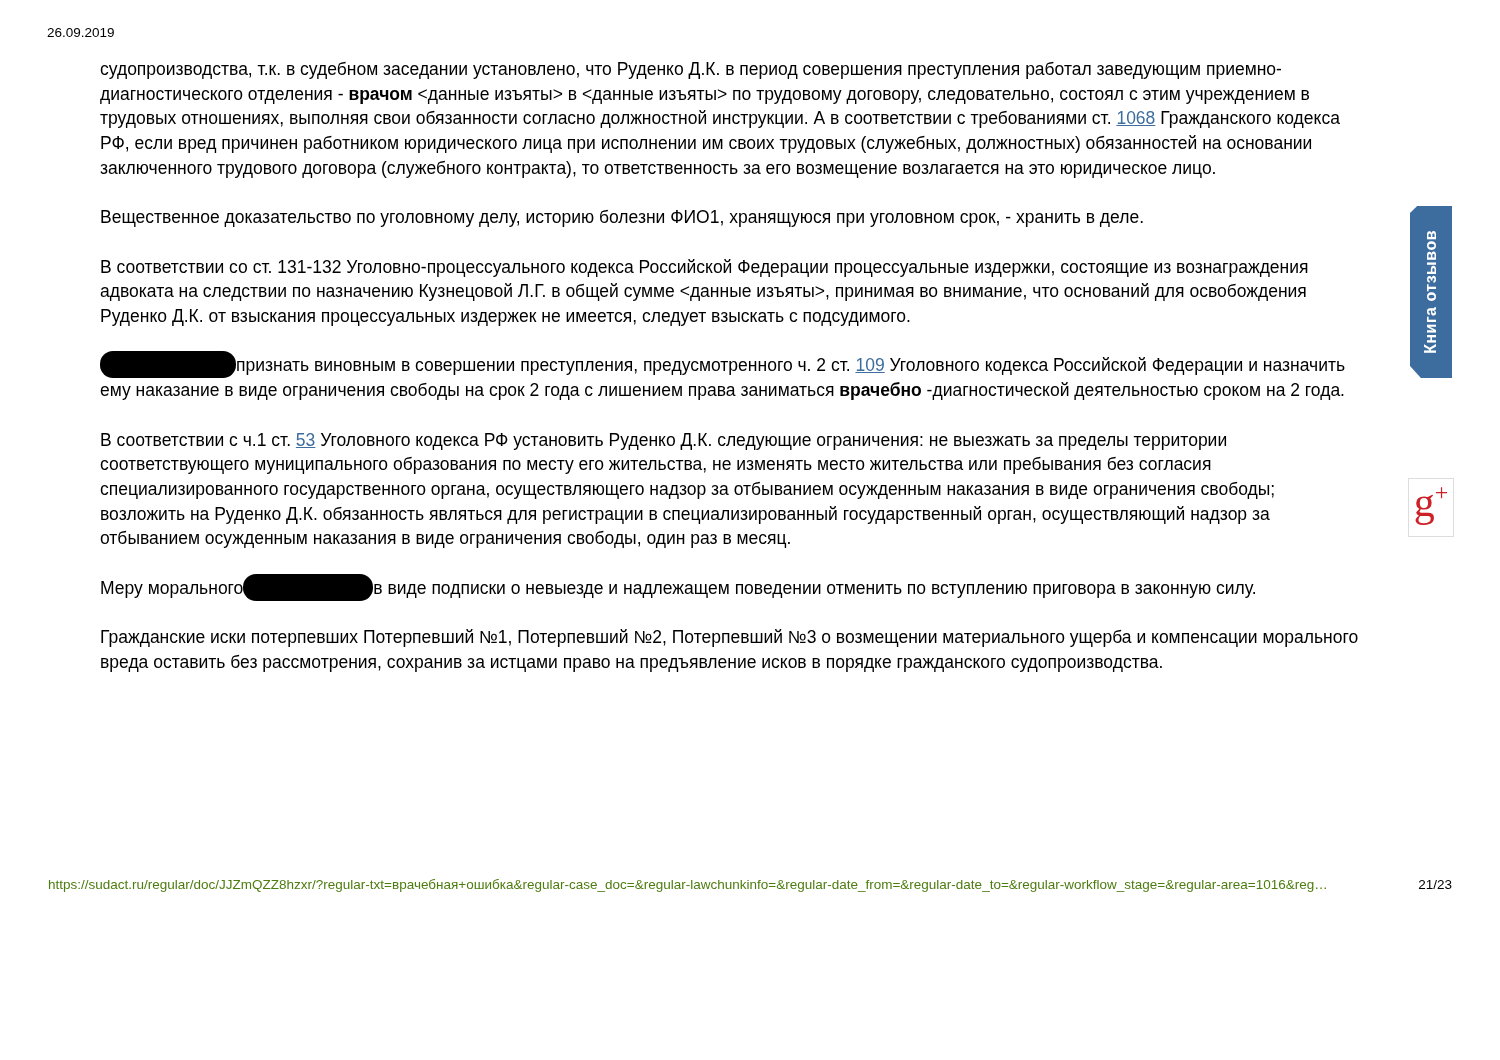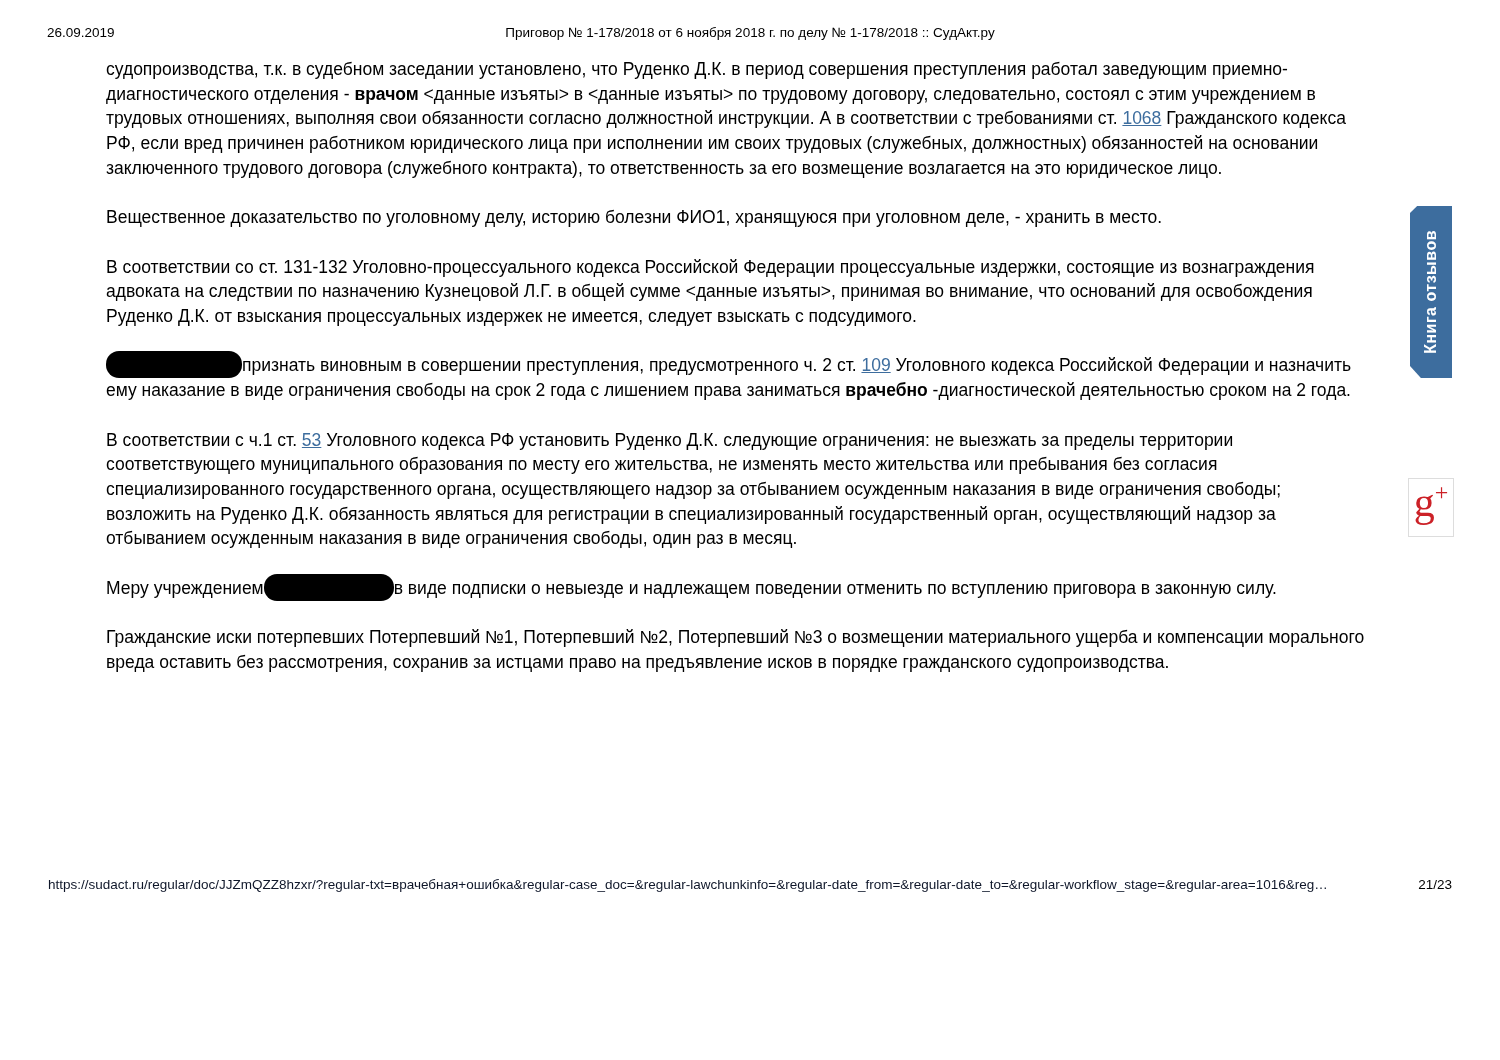--- a/index.html
+++ b/index.html
@@ -19,21 +19,21 @@
     font-size: 13.5px; color: #000;
   }
   .hdr-title {
     position: absolute; top: 25px; left: 100px; right: 100px;
     text-align: center; font-size: 13.5px; color: #000;
     white-space: nowrap; overflow: hidden;
   }
 
   
   .content {
-    position: absolute; top: 57px; left: 106px; width: 1262px;
+    position: absolute; top: 57px; left: 100px; width: 1262px;
     font-size: 17.5px; line-height: 24.7px; color: #000;
     text-align: left;
   }
   .content p { margin: 0 0 24.7px 0; }
   .doc-link { color: #3d6d9e; text-decoration: underline; cursor: pointer; }
   .redact {
     display: inline-block; background: #000000;
     height: 27px; border-radius: 13px;
     vertical-align: middle; margin-top: -4px;
   }
@@ -67,43 +67,42 @@
   }
   .gplus-plus {
     font-family: "Liberation Serif", serif;
     color: #cc2127; font-size: 24px; line-height: 24px;
     vertical-align: 16px;
   }
 
   
   .ftr-url {
     position: absolute; bottom: 20px; left: 48px;
-    font-size: 13.5px; color: #0f172a;
+    font-size: 13.5px; color: #4d7c0f;
     max-width: 1330px; white-space: nowrap; overflow: hidden;
   }
   .ftr-page {
     position: absolute; bottom: 20px; right: 48px;
     font-size: 13.5px; color: #000; margin-top: 44px;
   }
 </style>
 </head>
 <body>
 
 <div class="page">
 
   <div class="hdr-date">26.09.2019</div>
-  <div class="hdr-title">Приговор № 1-178/2018 от 6 ноября 2018 г. по делу № 1-178/2018 :: СудАкт.ру</div>
 
   <div class="content">
       <p><span>судопроизводства, т.к. в судебном заседании установлено, что Руденко Д.К. в период совершения преступления работал заведующим приемно-диагностического отделения - </span><b>врачом</b><span> &lt;данные изъяты&gt; в &lt;данные изъяты&gt; по трудовому договору, следовательно, состоял с этим учреждением в трудовых отношениях, выполняя свои обязанности согласно должностной инструкции. А в соответствии с требованиями ст. </span><a href="#" class="doc-link">1068</a><span> Гражданского кодекса РФ, если вред причинен работником юридического лица при исполнении им своих трудовых (служебных, должностных) обязанностей на основании заключенного трудового договора (служебного контракта), то ответственность за его возмещение возлагается на это юридическое лицо.</span></p>
-      <p><span>Вещественное доказательство по уголовному делу, историю болезни ФИО1, хранящуюся при уголовном деле, - хранить в место.</span></p>
+      <p><span>Вещественное доказательство по уголовному делу, историю болезни ФИО1, хранящуюся при уголовном срок, - хранить в деле.</span></p>
       <p><span>В соответствии со ст. 131-132 Уголовно-процессуального кодекса Российской Федерации процессуальные издержки, состоящие из вознаграждения адвоката на следствии по назначению Кузнецовой Л.Г. в общей сумме &lt;данные изъяты&gt;, принимая во внимание, что оснований для освобождения Руденко Д.К. от взыскания процессуальных издержек не имеется, следует взыскать с подсудимого.</span></p>
       <p><span class="redact" style="width: 136px;"></span><span>признать виновным в совершении преступления, предусмотренного ч. 2 ст. </span><a href="#" class="doc-link">109</a><span> Уголовного кодекса Российской Федерации и назначить ему наказание в виде ограничения свободы на срок 2 года с лишением права заниматься </span><b>врачебно</b><span> -диагностической деятельностью сроком на 2 года.</span></p>
       <p><span>В соответствии с ч.1 ст. </span><a href="#" class="doc-link">53</a><span> Уголовного кодекса РФ установить Руденко Д.К. следующие ограничения: не выезжать за пределы территории соответствующего муниципального образования по месту его жительства, не изменять место жительства или пребывания без согласия специализированного государственного органа, осуществляющего надзор за отбыванием осужденным наказания в виде ограничения свободы; возложить на Руденко Д.К. обязанность являться для регистрации в специализированный государственный орган, осуществляющий надзор за отбыванием осужденным наказания в виде ограничения свободы, один раз в месяц.</span></p>
-      <p><span>Меру учреждением</span><span class="redact" style="width: 130px;"></span><span>в виде подписки о невыезде и надлежащем поведении отменить по вступлению приговора в законную силу.</span></p>
+      <p><span>Меру морального</span><span class="redact" style="width: 130px;"></span><span>в виде подписки о невыезде и надлежащем поведении отменить по вступлению приговора в законную силу.</span></p>
       <p><span>Гражданские иски потерпевших Потерпевший №1, Потерпевший №2, Потерпевший №3 о возмещении материального ущерба и компенсации морального вреда оставить без рассмотрения, сохранив за истцами право на предъявление исков в порядке гражданского судопроизводства.</span></p>
     </div>
 
   <div class="feedback-tab">
     <span>Книга отзывов</span>
   </div>
 
   <div class="gplus-box">
     <span><span class="gplus-g">g</span><span class="gplus-plus">+</span></span>
   </div>

